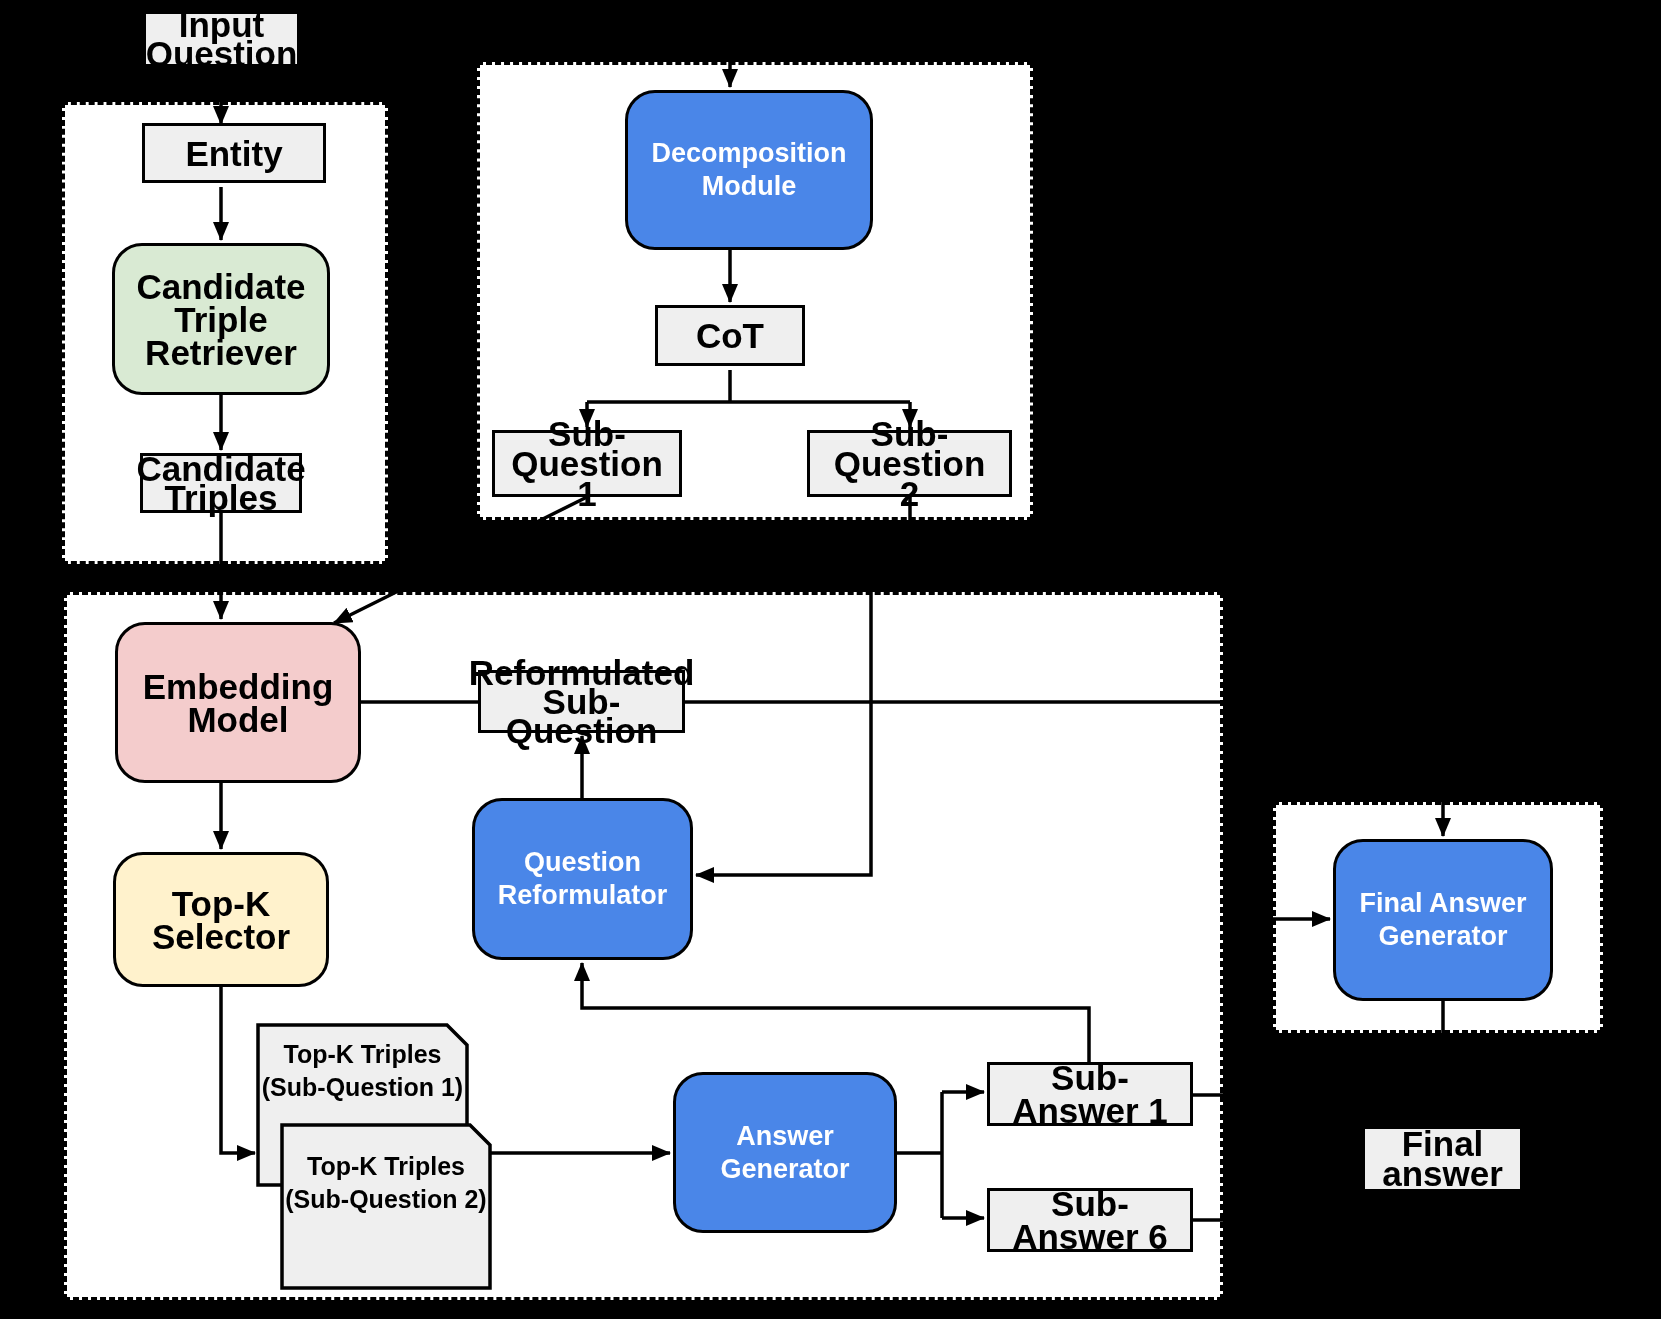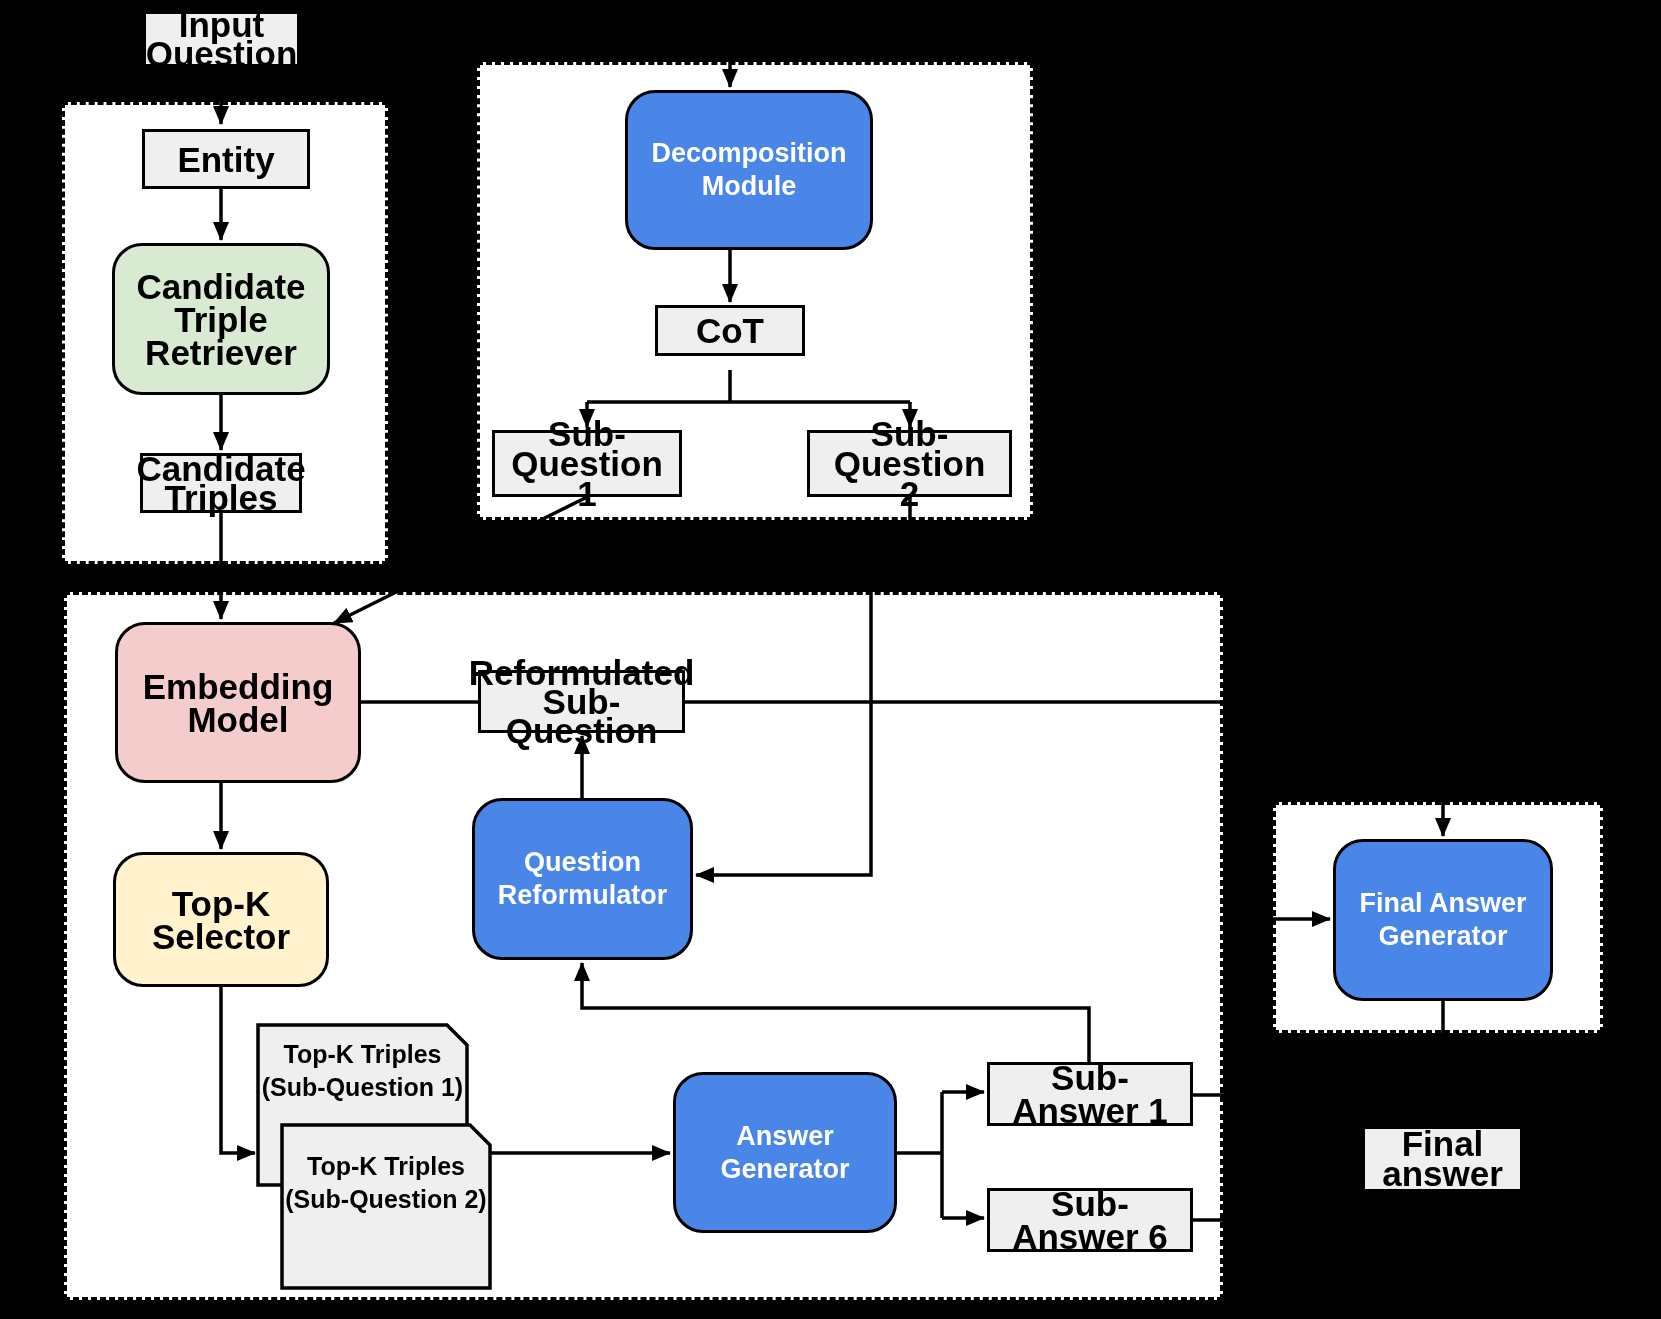--- a/index.html
+++ b/index.html
@@ -79,33 +79,33 @@
     </g>
     <g stroke="#000" stroke-width="3.5" fill="#efefef">
       <path d="M258,1025 L447,1025 L467,1045 L467,1185 L258,1185 Z"></path>
       <path d="M282,1125 L470,1125 L490,1145 L490,1288 L282,1288 Z"></path>
     </g>
   </svg>
 
   <div class="node gray" style="left:143px; top:11px; width:157px; height:56px; line-height:29px;"><span>Input
 Question</span></div>
 
-  <div class="node gray" style="left:142px; top:129px; width:168px; height:60px;"><span>Entity</span></div>
+  <div class="node gray" style="left:142px; top:123px; width:184px; height:60px;"><span>Entity</span></div>
 
   <div class="node green rounded" style="left:112px; top:243px; width:218px; height:152px;"><span>Candidate
 Triple
 Retriever</span></div>
 
   <div class="node gray" style="left:140px; top:453px; width:162px; height:60px; line-height:29px;"><span>Candidate
 Triples</span></div>
 
   <div class="node blue rounded fs27" style="left:625px; top:90px; width:248px; height:160px;"><span>Decomposition
 Module</span></div>
 
-  <div class="node gray" style="left:655px; top:305px; width:150px; height:51px;"><span>CoT</span></div>
+  <div class="node gray" style="left:655px; top:305px; width:150px; height:61px;"><span>CoT</span></div>
 
   <div class="node gray" style="left:492px; top:430px; width:190px; height:67px; line-height:30px;"><span>Sub-Question
 1</span></div>
 
   <div class="node gray" style="left:807px; top:430px; width:205px; height:67px; line-height:30px;"><span>Sub-Question
 2</span></div>
 
   <div class="node pink rounded" style="left:115px; top:622px; width:246px; height:161px;"><span>Embedding
 Model</span></div>
 

